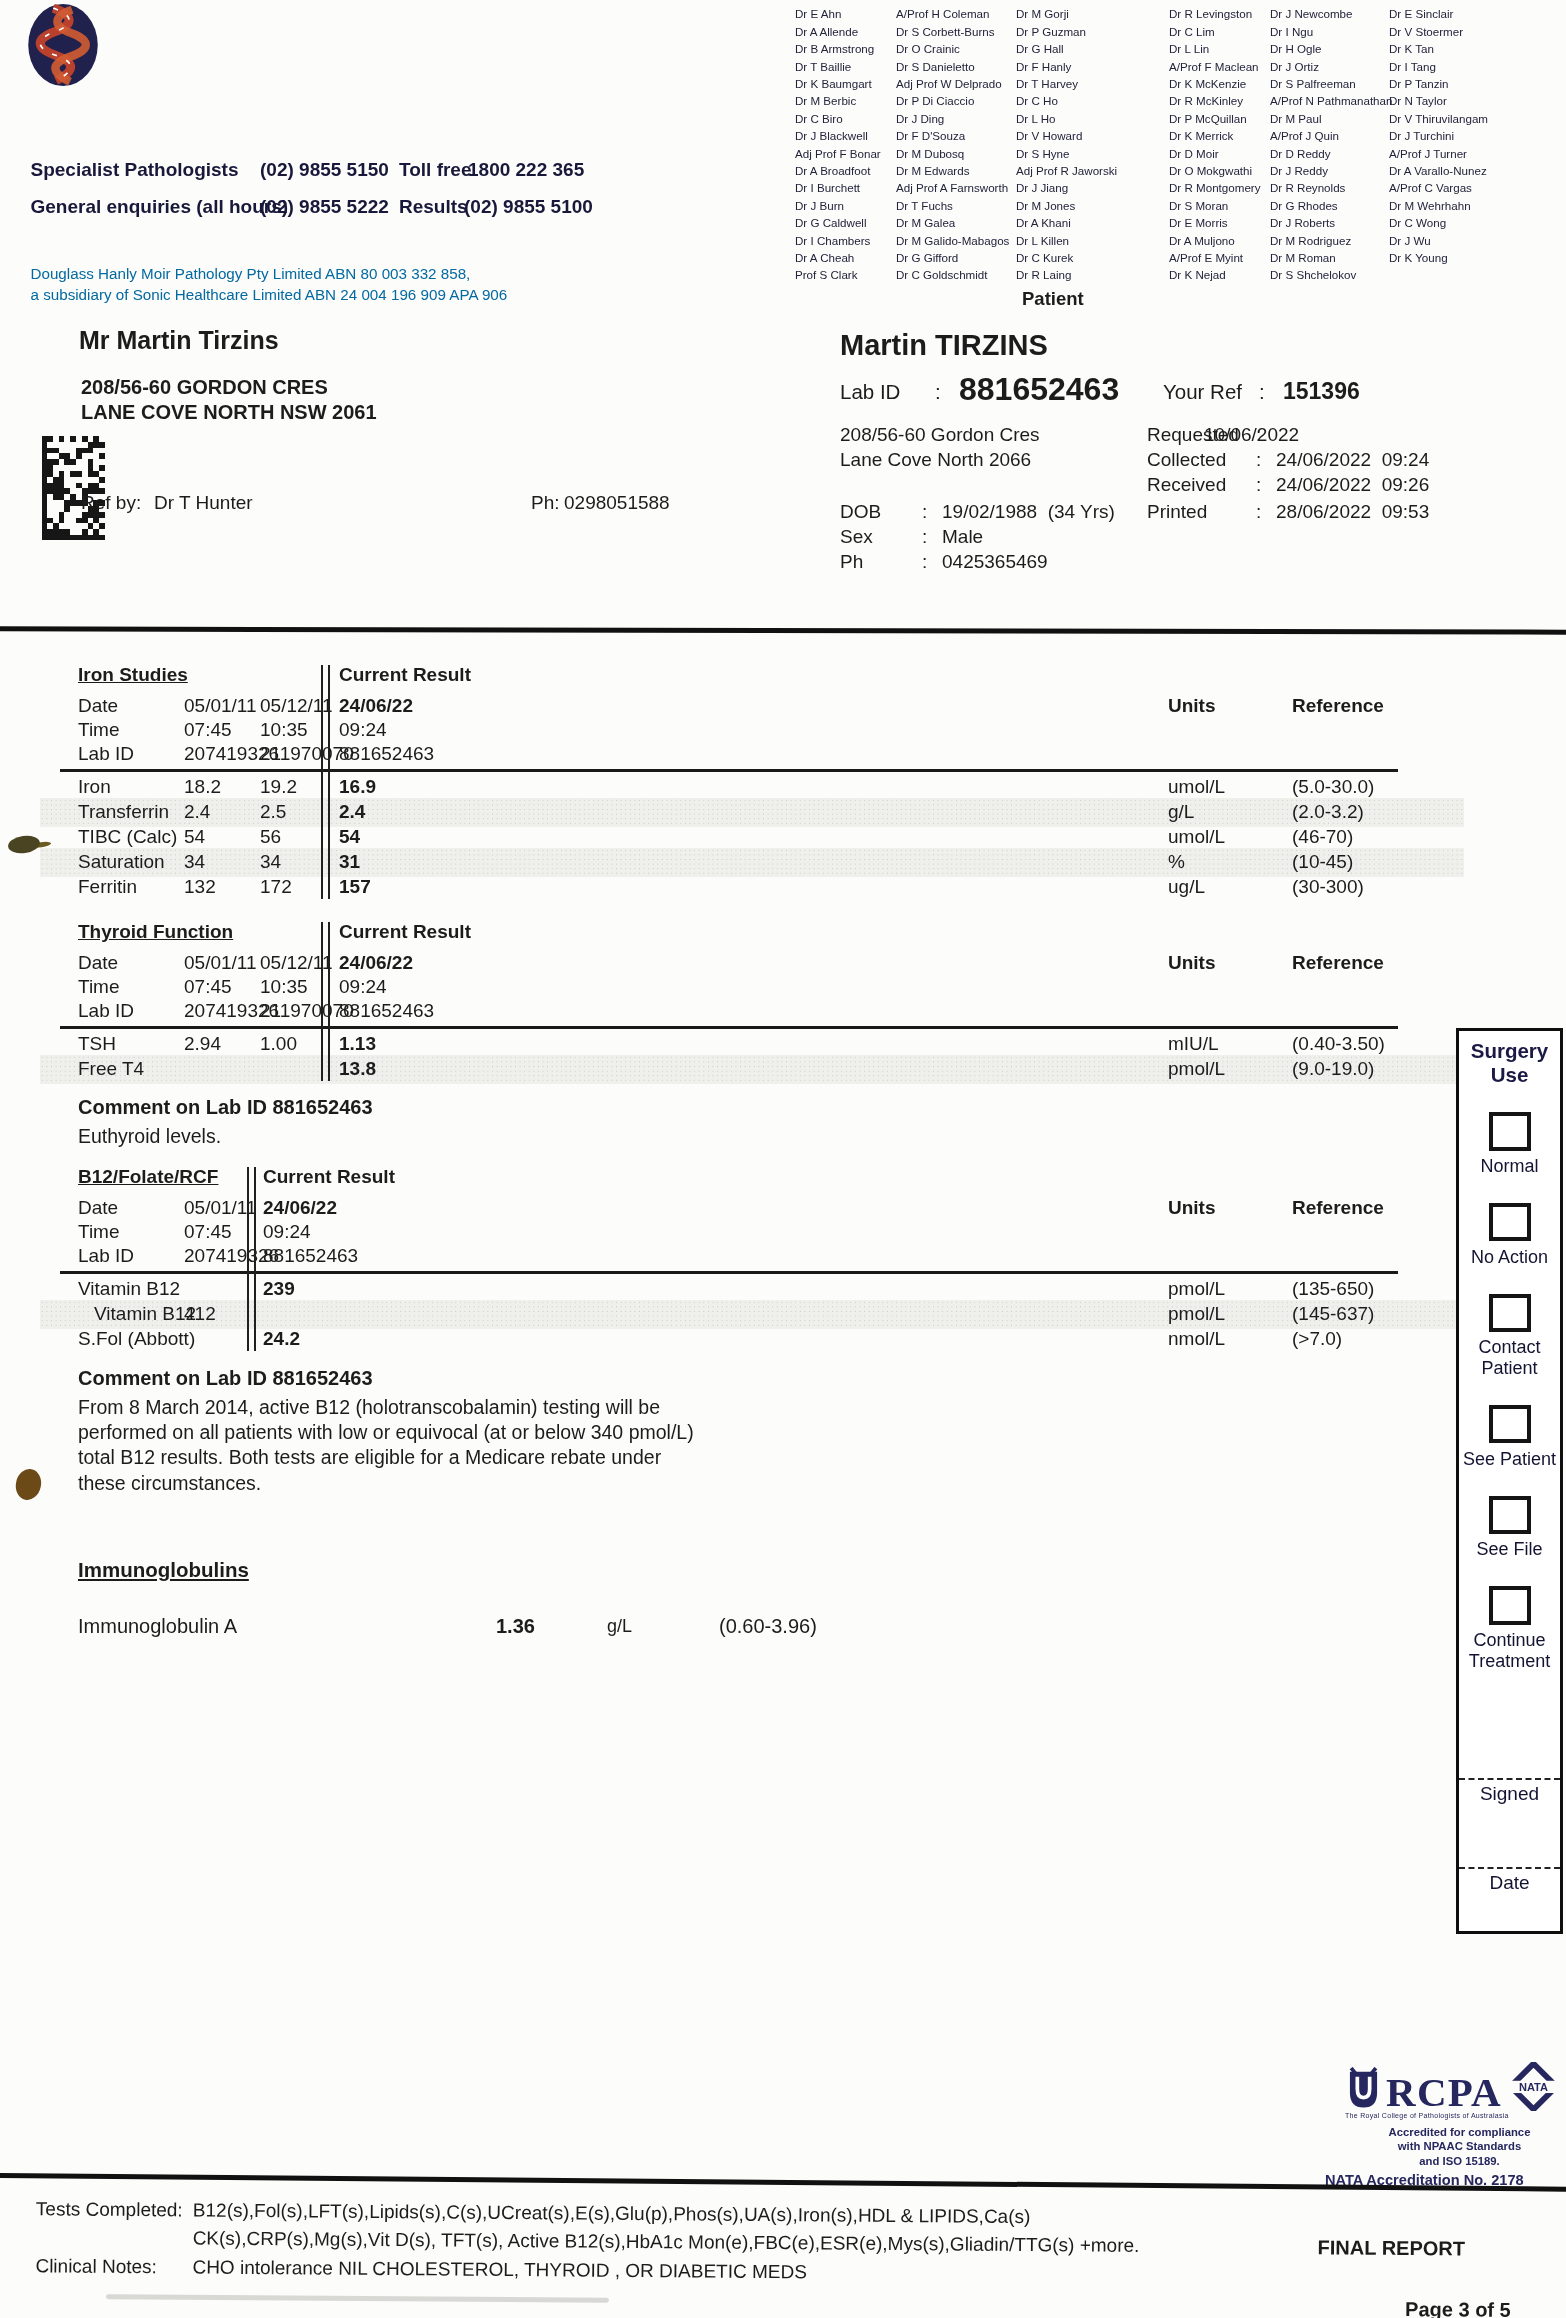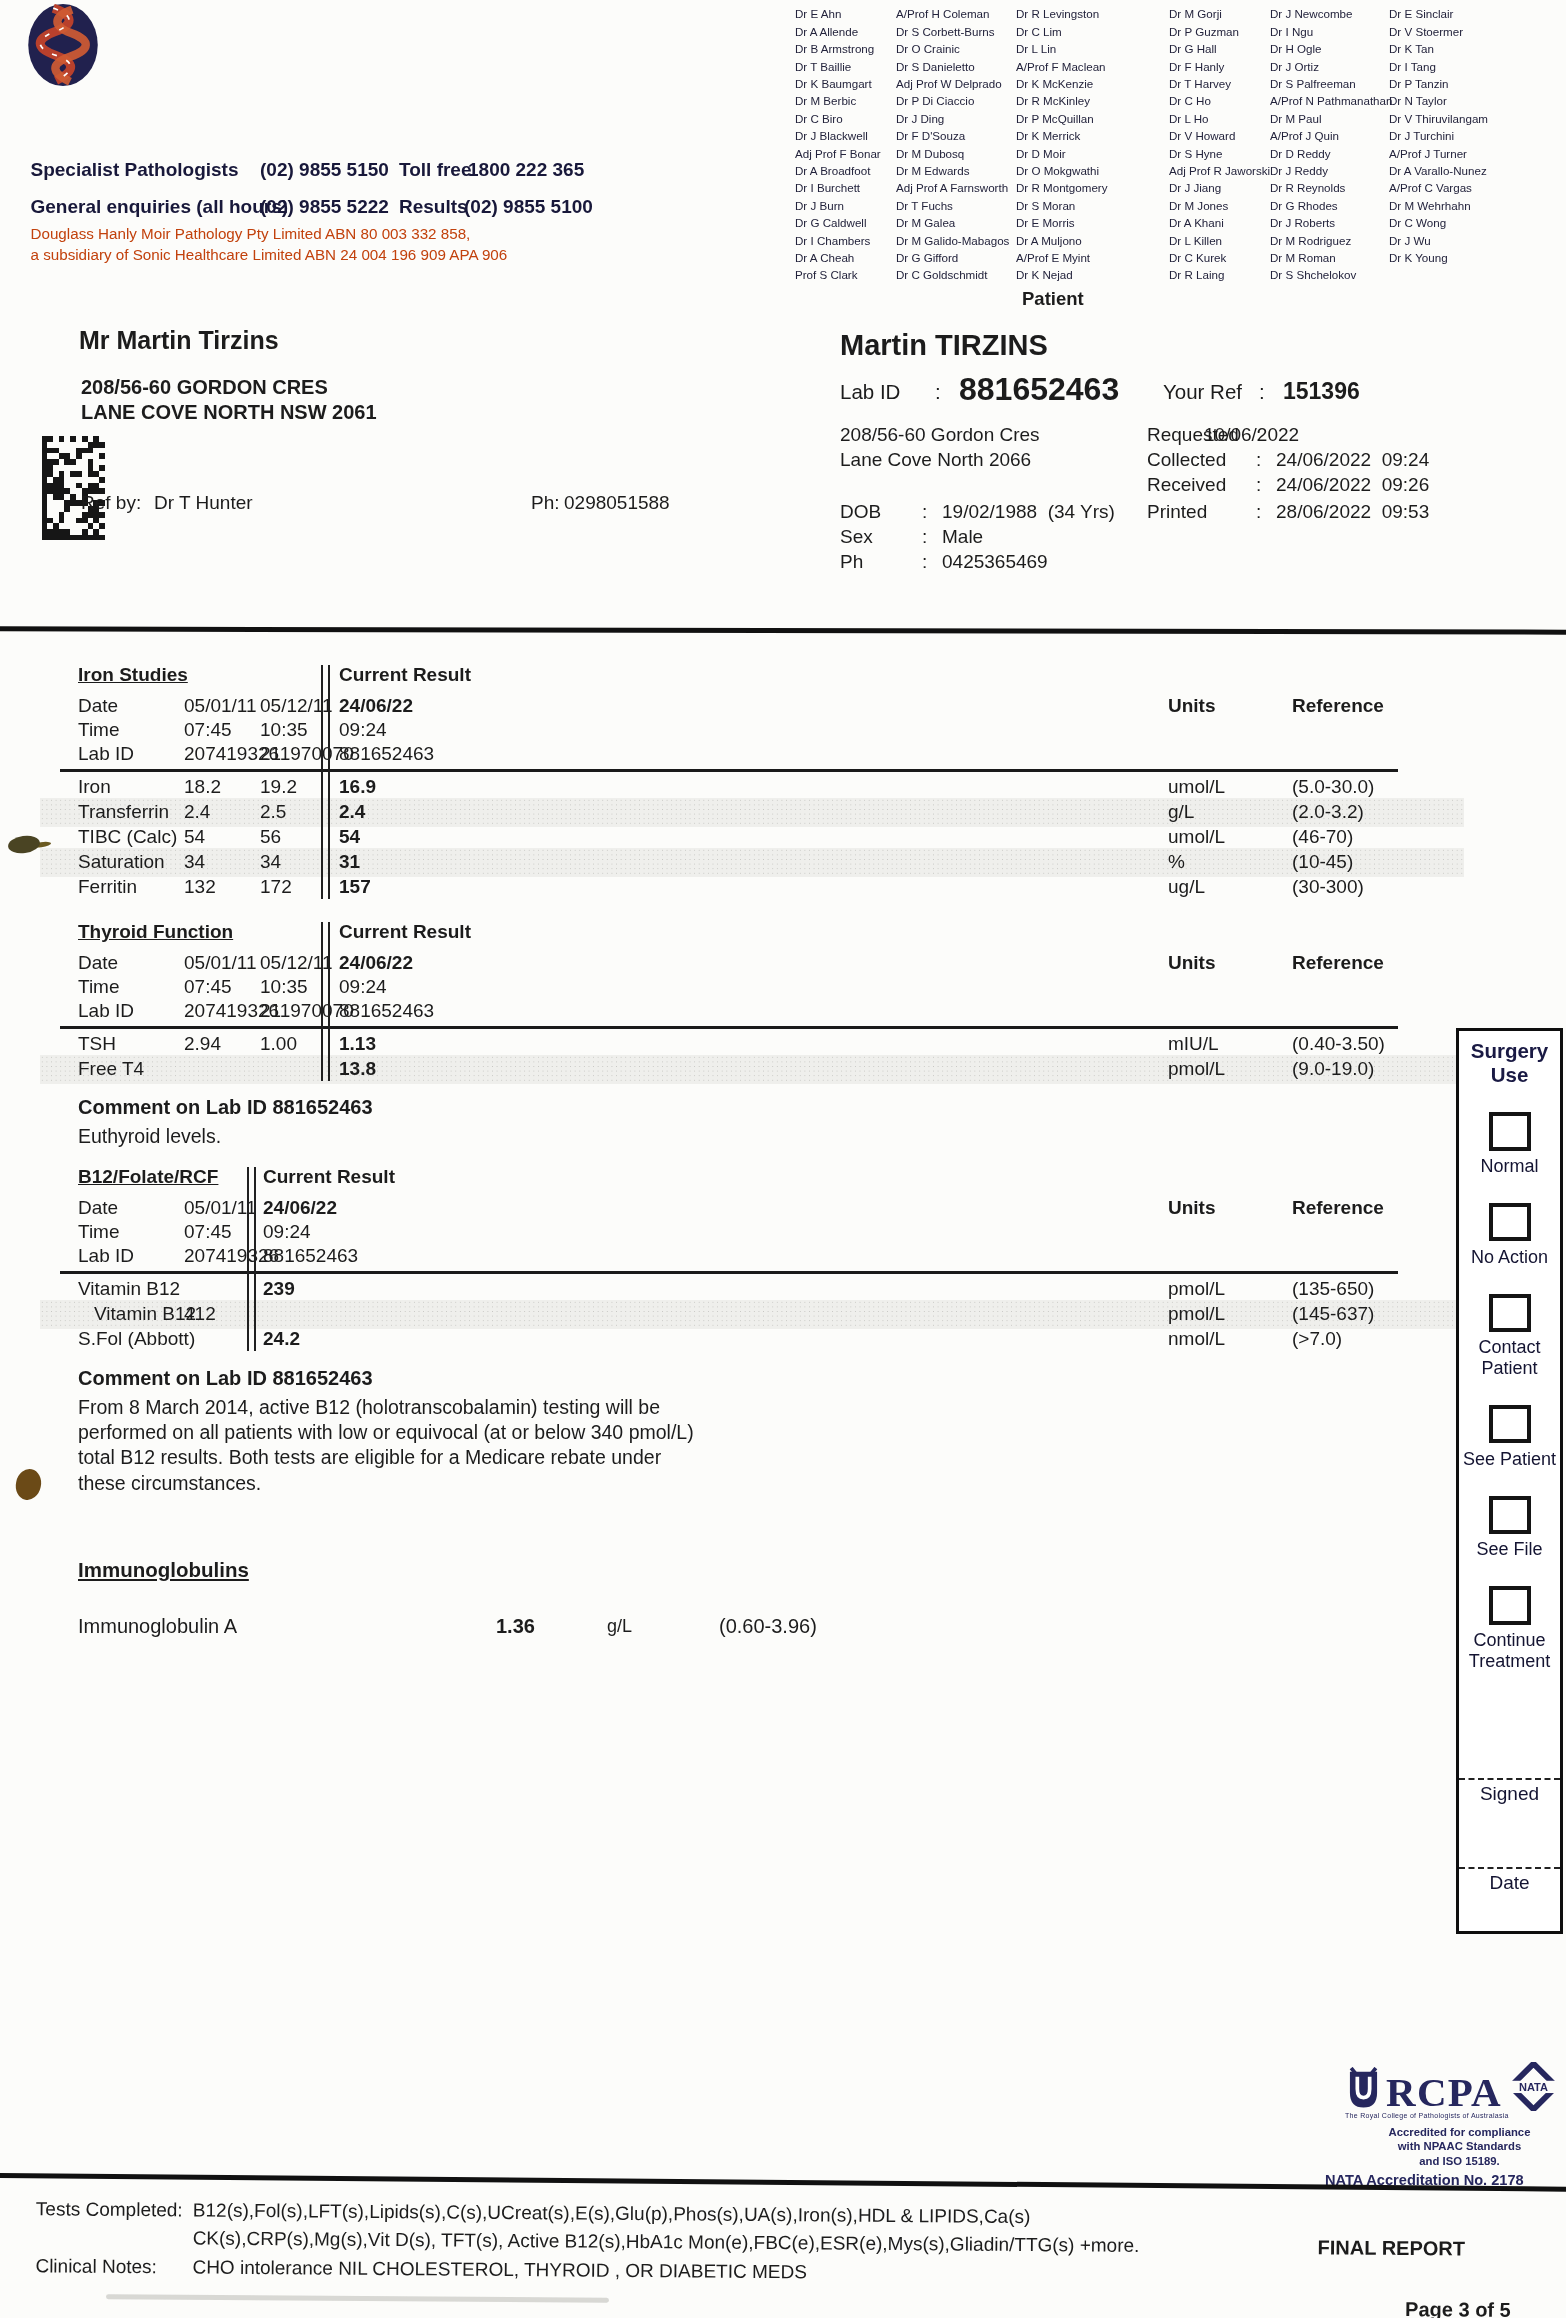--- a/index.html
+++ b/index.html
@@ -5,21 +5,21 @@
   html,body{margin:0;padding:0;background:#d9d9d5;}
   #page{position:relative;width:1567px;height:2319px;background:#fcfcfa;overflow:hidden;
         font-family:"Liberation Sans",sans-serif;color:#1c1c1c;}
   .abs{position:absolute;white-space:pre;}
   .b{font-weight:700;}
   .sb{font-weight:600;}
   
   #brand{position:absolute;left:115px;top:9.3px;font-size:31px;line-height:34px;font-weight:700;
          letter-spacing:1px;color:#232257;}
   .contact{font-size:19px;font-weight:700;color:#18183a;}
-  .abn{font-size:15.2px;color:#c2410c;}
+  .abn{font-size:15.2px;color:#0369a1;margin-top:40px;}
   
   #doctors{position:absolute;left:795px;top:5.3px;width:770px;height:286px;}
   .doc-col{position:absolute;top:0;font-size:11.6px;line-height:17.4px;color:#23233c;white-space:nowrap;}
   .doc-col:nth-child(1){left:0;} .doc-col:nth-child(2){left:101px;}
   .doc-col:nth-child(3){left:221px;}.doc-col:nth-child(4){left:374px;}
   .doc-col:nth-child(5){left:475px;}.doc-col:nth-child(6){left:594px;}
   
   #barcode{position:absolute;left:42px;top:436px;width:58px;height:99px;display:grid;
            grid-template-columns:repeat(10,1fr);grid-auto-rows:1fr;
            border-left:5.3px solid #161616;border-bottom:5.3px solid #161616;}
@@ -129,54 +129,54 @@
         <div>Dr M Dubosq</div>
         <div>Dr M Edwards</div>
         <div>Adj Prof A Farnsworth</div>
         <div>Dr T Fuchs</div>
         <div>Dr M Galea</div>
         <div>Dr M Galido-Mabagos</div>
         <div>Dr G Gifford</div>
         <div>Dr C Goldschmidt</div>
       </div>
       <div class="doc-col">
+        <div>Dr M Gorji</div>
+        <div>Dr P Guzman</div>
+        <div>Dr G Hall</div>
+        <div>Dr F Hanly</div>
+        <div>Dr T Harvey</div>
+        <div>Dr C Ho</div>
+        <div>Dr L Ho</div>
+        <div>Dr V Howard</div>
+        <div>Dr S Hyne</div>
+        <div>Adj Prof R Jaworski</div>
+        <div>Dr J Jiang</div>
+        <div>Dr M Jones</div>
+        <div>Dr A Khani</div>
+        <div>Dr L Killen</div>
+        <div>Dr C Kurek</div>
+        <div>Dr R Laing</div>
+      </div>
+      <div class="doc-col">
         <div>Dr R Levingston</div>
         <div>Dr C Lim</div>
         <div>Dr L Lin</div>
         <div>A/Prof F Maclean</div>
         <div>Dr K McKenzie</div>
         <div>Dr R McKinley</div>
         <div>Dr P McQuillan</div>
         <div>Dr K Merrick</div>
         <div>Dr D Moir</div>
         <div>Dr O Mokgwathi</div>
         <div>Dr R Montgomery</div>
         <div>Dr S Moran</div>
         <div>Dr E Morris</div>
         <div>Dr A Muljono</div>
         <div>A/Prof E Myint</div>
         <div>Dr K Nejad</div>
-      </div>
-      <div class="doc-col">
-        <div>Dr M Gorji</div>
-        <div>Dr P Guzman</div>
-        <div>Dr G Hall</div>
-        <div>Dr F Hanly</div>
-        <div>Dr T Harvey</div>
-        <div>Dr C Ho</div>
-        <div>Dr L Ho</div>
-        <div>Dr V Howard</div>
-        <div>Dr S Hyne</div>
-        <div>Adj Prof R Jaworski</div>
-        <div>Dr J Jiang</div>
-        <div>Dr M Jones</div>
-        <div>Dr A Khani</div>
-        <div>Dr L Killen</div>
-        <div>Dr C Kurek</div>
-        <div>Dr R Laing</div>
       </div>
       <div class="doc-col">
         <div>Dr J Newcombe</div>
         <div>Dr I Ngu</div>
         <div>Dr H Ogle</div>
         <div>Dr J Ortiz</div>
         <div>Dr S Palfreeman</div>
         <div>A/Prof N Pathmanathan</div>
         <div>Dr M Paul</div>
         <div>A/Prof J Quin</div>

